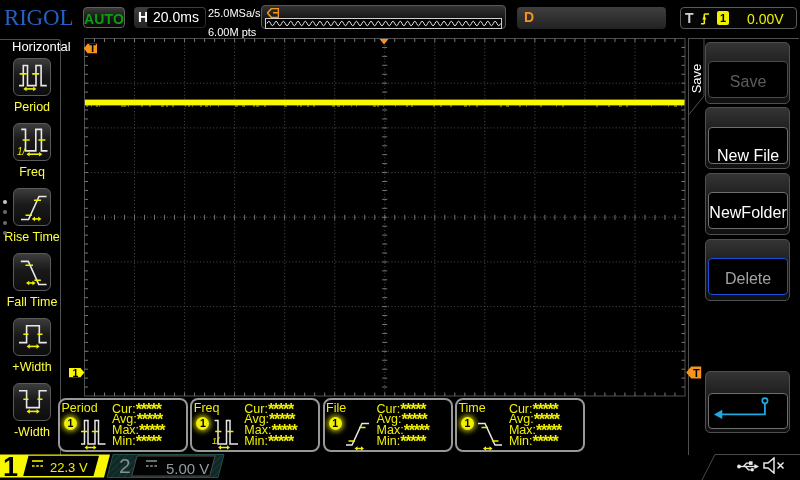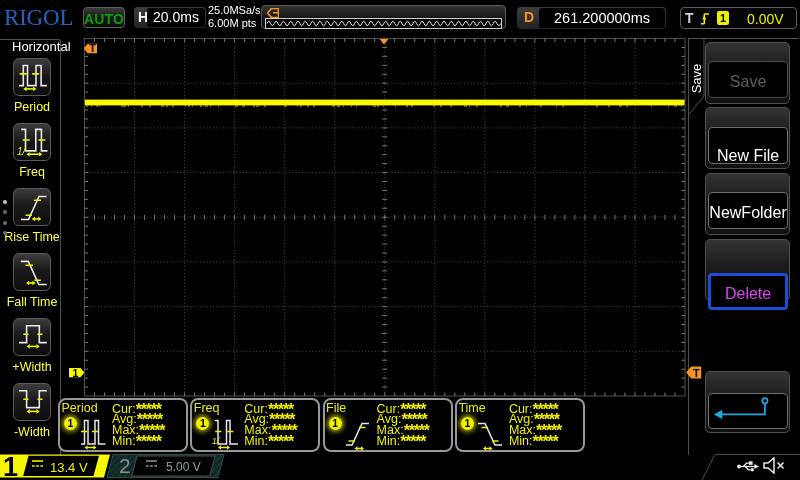--- a/index.html
+++ b/index.html
@@ -8,35 +8,34 @@
 </style></head>
 <body>
 <div style="position:absolute;left:4px;top:4.5px;font-family:'Liberation Serif',serif;font-weight:normal;font-size:23px;color:#2661c0;letter-spacing:-0.2px">RIGOL</div>
 <div style="position:absolute;left:83px;top:6.5px;width:42px;height:21px;border-radius:4px;border:1px solid #606060;background:linear-gradient(#3a3a3a,#161616 55%,#0a0a0a);box-sizing:border-box;display:flex;align-items:flex-end;justify-content:center">
     <span style="color:#0d9e0d;font-weight:bold;font-size:14px;letter-spacing:0.2px">AUTO</span>
   </div>
 <div style="position:absolute;left:134px;top:6.5px;width:72px;height:21px;border-radius:4px;background:linear-gradient(#3f3f3f,#222);box-sizing:border-box">
 <span style="position:absolute;left:4px;top:2px;color:#fff;font-weight:bold;font-size:14px">H</span>
 <div style="position:absolute;left:13px;top:1px;width:58px;height:19px;border-radius:3px;background:#000;display:flex;align-items:center;justify-content:center;color:#fff;font-size:14px">20.0ms</div>
   </div>
-<div style="position:absolute;left:208px;top:3.5px;font-size:11px;color:#fff;line-height:13px">25.0MSa/s<br>6.00M pts</div>
+<div style="position:absolute;left:208px;top:3.5px;font-size:11px;color:#fff;line-height:19px">25.0MSa/s<br>6.00M pts</div>
 <div style="position:absolute;left:261px;top:4.5px;width:245px;height:24px;border-radius:4px;border:1px solid #5a5a5a;background:linear-gradient(#323232,#151515 60%,#0c0c0c);box-sizing:border-box">
 <svg width="12" height="10" viewBox="0 0 12 10" style="position:absolute;left:5px;top:2px">
       <path d="M4.5,0.5 h7 v9 h-7 l-4,-4.5 z" fill="none" stroke="#f7941d" stroke-width="1.6"></path>
       <path d="M11,4 h-5 v1.5 h5" fill="#f7941d" stroke="none"></path>
     </svg>
 <div style="position:absolute;left:3px;top:12px;width:237px;height:11px;border:1px solid #cfcfcf;background:#000;box-sizing:border-box">
       <svg width="235" height="9" viewBox="0 0 235 9" preserveAspectRatio="none">
         <path d="M1,4.5 q1.82,-4.4 3.65,0 q1.82,4.4 3.65,0 q1.82,-4.4 3.65,0 q1.82,4.4 3.65,0 q1.82,-4.4 3.65,0 q1.82,4.4 3.65,0 q1.82,-4.4 3.65,0 q1.82,4.4 3.65,0 q1.82,-4.4 3.65,0 q1.82,4.4 3.65,0 q1.82,-4.4 3.65,0 q1.82,4.4 3.65,0 q1.82,-4.4 3.65,0 q1.82,4.4 3.65,0 q1.82,-4.4 3.65,0 q1.82,4.4 3.65,0 q1.82,-4.4 3.65,0 q1.82,4.4 3.65,0 q1.82,-4.4 3.65,0 q1.82,4.4 3.65,0 q1.82,-4.4 3.65,0 q1.82,4.4 3.65,0 q1.82,-4.4 3.65,0 q1.82,4.4 3.65,0 q1.82,-4.4 3.65,0 q1.82,4.4 3.65,0 q1.82,-4.4 3.65,0 q1.82,4.4 3.65,0 q1.82,-4.4 3.65,0 q1.82,4.4 3.65,0 q1.82,-4.4 3.65,0 q1.82,4.4 3.65,0 q1.82,-4.4 3.65,0 q1.82,4.4 3.65,0 q1.82,-4.4 3.65,0 q1.82,4.4 3.65,0 q1.82,-4.4 3.65,0 q1.82,4.4 3.65,0 q1.82,-4.4 3.65,0 q1.82,4.4 3.65,0 q1.82,-4.4 3.65,0 q1.82,4.4 3.65,0 q1.82,-4.4 3.65,0 q1.82,4.4 3.65,0 q1.82,-4.4 3.65,0 q1.82,4.4 3.65,0 q1.82,-4.4 3.65,0 q1.82,4.4 3.65,0 q1.82,-4.4 3.65,0 q1.82,4.4 3.65,0 q1.82,-4.4 3.65,0 q1.82,4.4 3.65,0 q1.82,-4.4 3.65,0 q1.82,4.4 3.65,0 q1.82,-4.4 3.65,0 q1.82,4.4 3.65,0 q1.82,-4.4 3.65,0 q1.82,4.4 3.65,0 q1.82,-4.4 3.65,0 q1.82,4.4 3.65,0 q1.82,-4.4 3.65,0 q1.82,4.4 3.65,0 q1.82,-4.4 3.65,0 q1.82,4.4 3.65,0 " stroke="#e8e8e8" stroke-width="1" fill="none"></path>
       </svg>
     </div>
   </div>
 <div style="position:absolute;left:517px;top:6.5px;width:149px;height:22px;border-radius:4px;background:linear-gradient(#3f3f3f,#222);box-sizing:border-box">
 <span style="position:absolute;left:7px;top:2px;color:#f7941d;font-weight:bold;font-size:14px">D</span>
-<div style="position:absolute;left:22px;top:1px;width:126px;height:20px;border-radius:3px;background:#000;display:flex;align-items:center;justify-content:center;color:#fff;font-size:14.5px">261.200000ms</div>
   </div>
 <div style="position:absolute;left:680px;top:6.5px;width:117px;height:22px;border-radius:4px;border:1px solid #5a5a5a;background:#050505;box-sizing:border-box">
 <span style="position:absolute;left:4px;top:2px;color:#d0d0d0;font-weight:bold;font-size:14px">T</span>
 <svg width="9" height="12" viewBox="0 0 9 12" style="position:absolute;left:20px;top:5px">
       <path d="M0,10.7 H3.3 M3.3,11 V0.9 M3.3,0.9 H8" stroke="#f0f000" stroke-width="1.5" fill="none"></path>
       <path d="M3.3,2.2 l-2,4.4 h4 z" fill="#f0f000"></path>
     </svg>
 <div style="position:absolute;left:36px;top:3.5px;width:12px;height:14px;border-radius:2px;background:#f0f000;color:#000;font-weight:bold;font-size:11px;text-align:center;line-height:14px">1</div>
 <span style="position:absolute;left:66px;top:3px;color:#f0f000;font-size:14px">0.00V</span>
   </div>
@@ -442,21 +441,21 @@
 <div style="position:absolute;left:688px;top:62px;width:17px;height:32px;display:flex;align-items:center;justify-content:center">
     <div style="transform:rotate(-90deg);font-size:13px;color:#fff;white-space:nowrap">Save</div>
   </div>
 <div style="position:absolute;left:705px;width:85px;height:62px;border-radius:5px;border:1px solid #4f4f4f;background:linear-gradient(#343434,#1d1d1d 40%,#101010);box-sizing:border-box;top:41.5px"></div>
 <div style="position:absolute;left:708.3px;width:79.5px;height:36.5px;border-radius:4px;background:#000;box-sizing:border-box;display:flex;align-items:center;justify-content:center;font-size:16px;padding-top:5px;top:61px;border:1px solid #4a4a4a;color:#5d5d5d">Save</div>
 <div style="position:absolute;left:705px;width:85px;height:62px;border-radius:5px;border:1px solid #4f4f4f;background:linear-gradient(#343434,#1d1d1d 40%,#101010);box-sizing:border-box;top:107px"></div>
 <div style="position:absolute;left:708.3px;width:79.5px;height:36.5px;border-radius:4px;background:#000;box-sizing:border-box;display:flex;align-items:center;justify-content:center;font-size:16px;padding-top:21px;top:127px;border:1px solid #6e6e6e;color:#ffffff">New File</div>
 <div style="position:absolute;left:705px;width:85px;height:62px;border-radius:5px;border:1px solid #4f4f4f;background:linear-gradient(#343434,#1d1d1d 40%,#101010);box-sizing:border-box;top:173px"></div>
 <div style="position:absolute;left:708.3px;width:79.5px;height:36.5px;border-radius:4px;background:#000;box-sizing:border-box;display:flex;align-items:center;justify-content:center;font-size:16px;padding-top:5px;top:192.3px;border:1px solid #6e6e6e;color:#ffffff">NewFolder</div>
 <div style="position:absolute;left:705px;width:85px;height:62px;border-radius:5px;border:1px solid #4f4f4f;background:linear-gradient(#343434,#1d1d1d 40%,#101010);box-sizing:border-box;top:239px"></div>
-<div style="position:absolute;left:708.3px;width:79.5px;height:36.5px;border-radius:4px;background:#000;box-sizing:border-box;display:flex;align-items:center;justify-content:center;font-size:16px;padding-top:5px;top:273px;border:3px solid #1d4ed8;color:#d946ef">Delete</div>
+<div style="position:absolute;left:708.3px;width:79.5px;height:36.5px;border-radius:4px;background:#000;box-sizing:border-box;display:flex;align-items:center;justify-content:center;font-size:16px;padding-top:5px;top:258px;border:1px solid #1d4ed8;color:#a3a3a3">Delete</div>
 <div style="position:absolute;left:705px;width:85px;height:62px;border-radius:5px;border:1px solid #4f4f4f;background:linear-gradient(#343434,#1d1d1d 40%,#101010);box-sizing:border-box;top:371px"></div>
 <div style="position:absolute;left:708.3px;width:79.5px;height:36.5px;border-radius:4px;background:#000;box-sizing:border-box;display:flex;align-items:center;justify-content:center;font-size:16px;padding-top:5px;top:392.5px;border:1px solid #6e6e6e;padding-top:0">
     <svg width="79" height="34" viewBox="0 0 79 34">
       <circle cx="57" cy="6.5" r="2.7" fill="none" stroke="#1fa8e0" stroke-width="1.7"></circle>
       <path d="M57,9.2 V20.5 H11" stroke="#1fa8e0" stroke-width="1.8" fill="none"></path>
       <path d="M5,20.5 l8.5,-4.7 v9.4 z" fill="#1fa8e0"></path>
     </svg>
   </div>
 <svg width="17" height="14" style="position:absolute;left:685px;top:365.5px">
     <path d="M6.2,0.5 h10 v12 h-10 l-5,-6 z" fill="#f7941d"></path>
@@ -538,27 +537,27 @@
 <path d="M28.5,1.8 H99 L93.5,22 H23.2 z" fill="#000"></path>
 <path d="M113,0.5 H224 L218,23.5 H107 z" fill="url(#hatch)" stroke="#255048" stroke-width="1"></path>
 <path d="M137,2 H215 L209.7,22 H131.7 z" fill="#030303" stroke="#4a4a4a" stroke-width="1"></path>
 <path d="M715,0.5 H800 M715,0.5 L702,26" stroke="#4a4a4a" fill="none" stroke-width="1"></path>
 </svg>
 <div style="position:absolute;left:3px;top:451.5px;font-size:27px;font-weight:bold;color:#000">1</div>
 <svg width="12" height="8" viewBox="0 0 12 8" style="position:absolute;left:32px;top:459.5px">
     <path d="M0,1 h11" stroke="#f0f000" stroke-width="1.6"></path>
     <path d="M0,6 h2.6 M4.2,6 h2.6 M8.4,6 h2.6" stroke="#f0f000" stroke-width="1.6"></path>
   </svg>
-<div style="position:absolute;left:50px;top:460px;font-size:13px;color:#f0f000">13.4 V</div>
+<div style="position:absolute;left:50px;top:460px;font-size:13px;color:#f0f000">22.3 V</div>
 <div style="position:absolute;left:119px;top:454px;font-size:21px;color:#859090">2</div>
 <svg width="12" height="8" viewBox="0 0 12 8" style="position:absolute;left:146px;top:459.5px">
     <path d="M0,1 h11" stroke="#8a9495" stroke-width="1.5"></path>
     <path d="M0,6 h2.6 M4.2,6 h2.6 M8.4,6 h2.6" stroke="#8a9495" stroke-width="1.5"></path>
   </svg>
-<div style="position:absolute;left:166px;top:460px;font-size:12px;color:#929c9e">5.00 V</div>
+<div style="position:absolute;left:166px;top:460px;font-size:15px;color:#929c9e">5.00 V</div>
 <svg width="23" height="13" viewBox="0 0 23 13" style="position:absolute;left:737px;top:460px">
 <circle cx="2" cy="6.5" r="1.9" fill="#e8e8e8"></circle>
     <path d="M2,6.5 H18.5" stroke="#e8e8e8" stroke-width="1.3"></path>
 <path d="M22,6.5 l-4.6,-2.6 v5.2 z" fill="#e8e8e8"></path>
 <path d="M6.5,6.5 L9.5,3.2 h2.5" stroke="#e8e8e8" stroke-width="1.3" fill="none"></path>
     <rect x="12" y="1.3" width="3.6" height="3.6" fill="#e8e8e8"></rect>
 <path d="M8.5,6.5 L11.5,9.8 h2" stroke="#e8e8e8" stroke-width="1.3" fill="none"></path>
     <circle cx="15.2" cy="9.8" r="1.8" fill="#e8e8e8"></circle>
   </svg>
 <svg width="22" height="17" viewBox="0 0 22 17" style="position:absolute;left:763px;top:457px">

